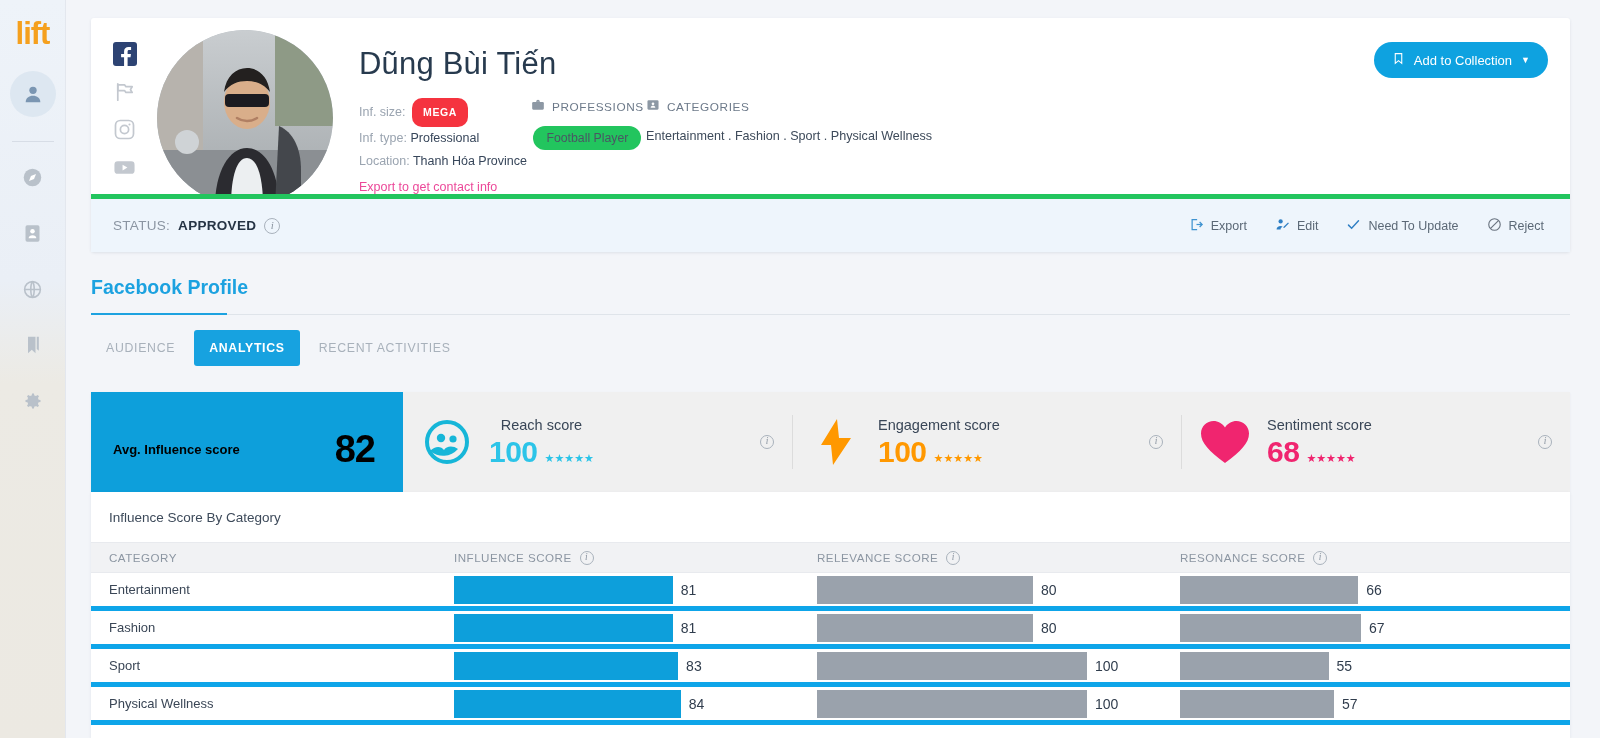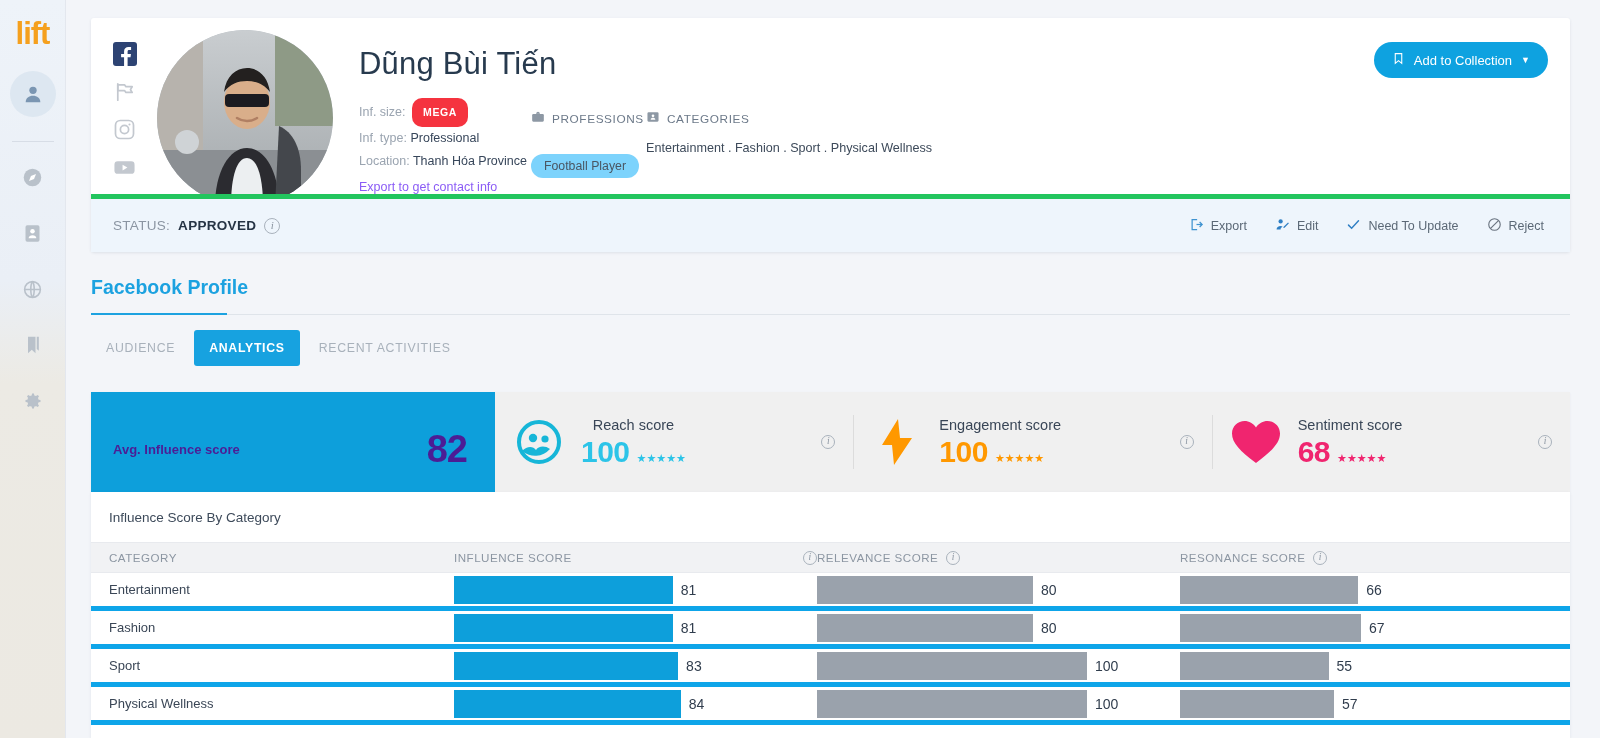--- a/index.html
+++ b/index.html
@@ -69,33 +69,33 @@
   .meta-left .lbl { color: #9aa4b0; text-align: right; }
   .meta-left .val { color: #37465a; }
   .badge-mega {
     display: inline-block; background: #f5333f; color: #fff;
     font-size: 10.5px; font-weight: bold; letter-spacing: .6px;
     border-radius: 10px; padding: 3px 11px 3px 11px; vertical-align: middle;
     margin-left: 3px;
   }
   .link-contact {
     position: absolute; left: 268px; top: 162px;
-    color: #8b5cf6; font-size: 12.5px; cursor: pointer;
-  }
-
-  .meta-col { position: absolute; top: 92px; }
+    color: #ec4899; font-size: 12.5px; cursor: pointer;
+  }
+
+  .meta-col { position: absolute; top: 80px; text-align: center; }
   .meta-col.professions { left: 440px; }
   .meta-col.categories { left: 555px; }
   .col-head {
     display: flex; align-items: center; gap: 7px;
     font-size: 11.8px; color: #6c7989; letter-spacing: .6px;
   }
   .chip {
-    display: inline-block; margin-top: 27px;
-    background: #7dd3fc; color: #4a5663;
+    display: inline-block; margin-top: 11px;
+    background: #22c55e; color: #4a5663;
     border-radius: 13px; padding: 5px 13px; font-size: 12.3px;
   }
   .cats-text { margin-top: 14px; font-size: 12.6px; color: #3d4a5a; }
 
   .statusbar {
     position: absolute; left: 0; right: 0; bottom: 0; height: 58px;
     background: #eef5fc; border-top: 5px solid #22c55e;
     display: flex; align-items: center;
   }
   .status-left { margin-left: 22px; display: flex; align-items: center; gap: 8px; }
@@ -121,21 +121,21 @@
   }
   .tab.active { background: #17a2e0; color: #fff; font-weight: bold; text-align: right; }
 
   
   #score-strip {
     position: absolute; left: 25px; top: 392px; right: 30px; height: 100px;
     display: flex; background: #f0f0f0;
     box-shadow: 0 1px 2px rgba(30,50,80,.06);
   }
   .avgbox {
-    width: 404px; background: #0d9fdb; color: #4c1d95;
+    width: 312px; background: #0d9fdb; color: #000000;
     display: flex; align-items: center; justify-content: space-between;
     padding: 15px 28px 0 22px;
   }
   .avgbox .lab { font-size: 13px; font-weight: bold; }
   .avgbox .num { font-size: 38px; font-weight: bold; letter-spacing: -1px; }
 
   .scorecell {
     flex: 1; display: flex; align-items: center; position: relative;
     padding-left: 16px;
     text-align: center;
@@ -157,21 +157,21 @@
     background: #fff; box-shadow: 0 1px 3px rgba(30,50,80,.08);
     overflow: hidden;
   }
   .tbl-caption { font-size: 13.5px; color: #3d4a5a; padding: 18px 0 17px 18px; }
   .tbl-head {
     display: flex; align-items: center; height: 31px;
     background: #f1f2f4; border-top: 1px solid #e8eaee; border-bottom: 1px solid #e8eaee;
   }
   .th { font-size: 11.6px; color: #8c96a2; letter-spacing: .5px; display: flex; align-items: center; gap: 8px; }
   .c-cat { width: 363px; padding-left: 18px; }
-  .c-inf { width: 363px; justify-content: space-between; }
+  .c-inf { width: 363px; }
   .c-rel { width: 363px; }
   .c-res { flex: 1; }
 
   .trow { display: flex; align-items: center; height: 38px; border-bottom: 5px solid #0ea5e9; }
   .cell-cat { width: 363px; padding-left: 18px; font-size: 13px; color: #3a4656; }
   .cell-bar { display: flex; align-items: center; gap: 8px; }
   .cell-bar.inf { width: 363px; }
   .cell-bar.rel { width: 363px; }
   .cell-bar.res { flex: 1; }
   .bar { height: 28px; }

